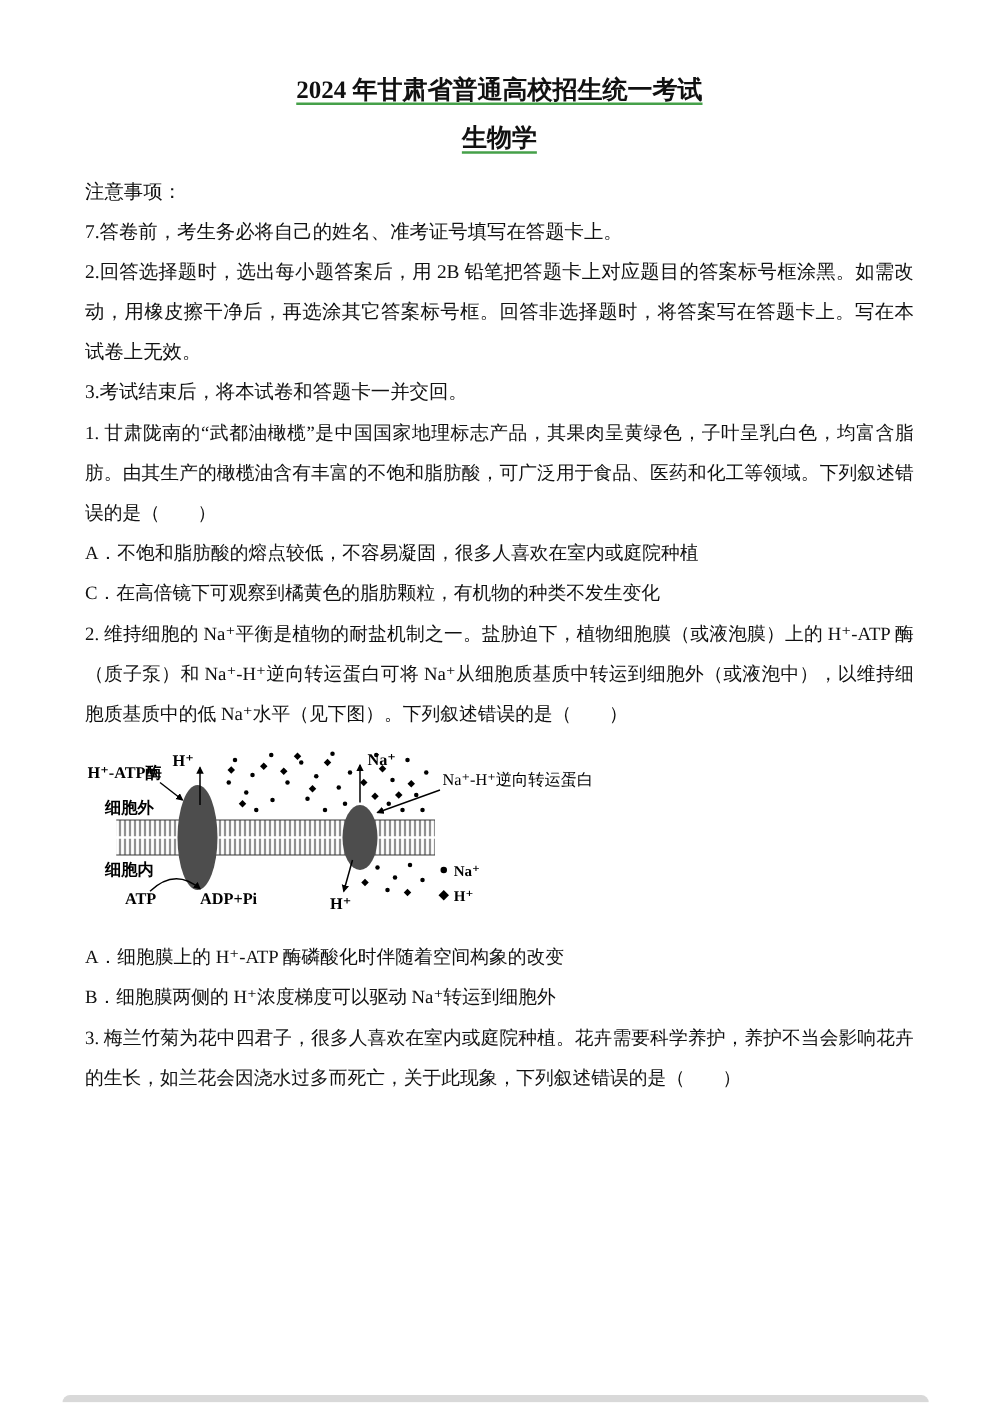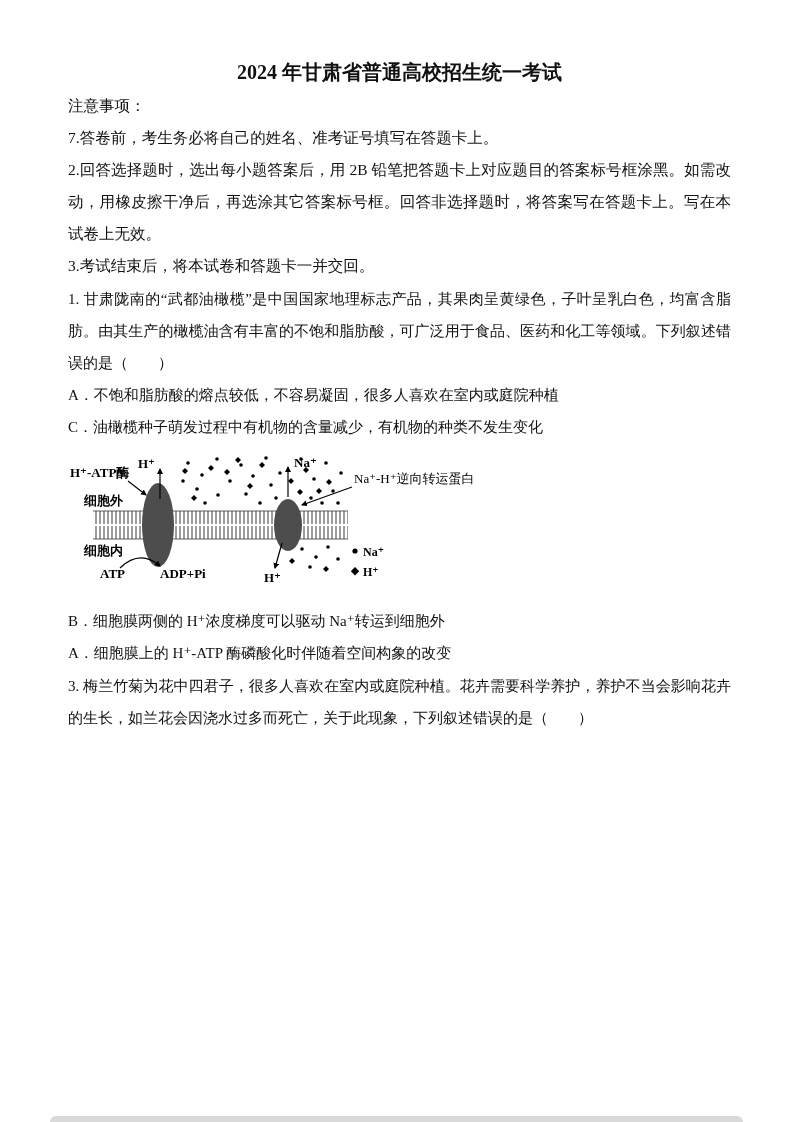--- a/index.html
+++ b/index.html
@@ -19,20 +19,21 @@
   }
   p { margin: 0; }
   .title, .subtitle {
     text-align: center;
     font-weight: 700;
     margin: 0;
   }
   .title { font-size: 20px; line-height: 36px; }
   .subtitle { font-size: 20px; line-height: 42px; margin-bottom: 6px; }
   .title .u, .subtitle .u {
+    text-decoration: underline;
     text-decoration-color: #45a049;
     text-decoration-thickness: 1.5px;
     text-underline-offset: 4px;
   }
   .bold { font-weight: 400; font-size: 15.5px; }
   .stem { margin-top: 1px; }
   .option { text-align: left; }
   .diagram { margin: 8px 0 4px 2px; }
   .diagram svg { display: block; }
   .diagram text {
@@ -49,31 +50,33 @@
     background: #d9d9d9;
     border-radius: 6px 6px 0 0;
   }
 </style>
 </head>
 <body>
 
 <div class="page">
 
   <h1 class="title"><span class="u">2024 年甘肃省普通高校招生统一考试</span></h1>
+  <h2 class="subtitle"><span class="u">生物学</span></h2>
 
   <p class="bold">注意事项：</p>
   <p class="bold">7.答卷前，考生务必将自己的姓名、准考证号填写在答题卡上。</p>
   <p class="bold">2.回答选择题时，选出每小题答案后，用 2B 铅笔把答题卡上对应题目的答案标号框涂黑。如需改动，用橡皮擦干净后，再选涂其它答案标号框。回答非选择题时，将答案写在答题卡上。写在本试卷上无效。</p>
   <p class="bold">3.考试结束后，将本试卷和答题卡一并交回。</p>
 
 
   <p class="stem">1. 甘肃陇南的“武都油橄榄”是中国国家地理标志产品，其果肉呈黄绿色，子叶呈乳白色，均富含脂肪。由其生产的橄榄油含有丰富的不饱和脂肪酸，可广泛用于食品、医药和化工等领域。下列叙述错误的是（　　）</p>
   <p class="option">A．不饱和脂肪酸的熔点较低，不容易凝固，很多人喜欢在室内或庭院种植</p>
-  <p class="option">C．油橄榄种子萌发过程中有机物的含量减少，有机物的种类不发生变化</p>
+  <p class="option">C．在高倍镜下可观察到橘黄色的脂肪颗粒，有机物的种类不发生变化</p>
 
+  <p class="stem">2. 维持细胞的 Na⁺平衡是植物的耐盐机制之一。盐胁迫下，植物细胞膜（或液泡膜）上的 H⁺-ATP 酶（质子泵）和 Na⁺-H⁺逆向转运蛋白可将 Na⁺从细胞质基质中转运到细胞外（或液泡中），以维持细胞质基质中的低 Na⁺水平（见下图）。下列叙述错误的是（　　）</p>
 
   <div class="diagram">
     <svg width="440" height="150" viewBox="0 0 440 150">
       <defs>
         <marker id="arr" markerWidth="8" markerHeight="8" refX="5" refY="3" orient="auto" markerUnits="userSpaceOnUse">
           <path d="M0,0 L6,3 L0,6 Z" fill="#000"></path>
         </marker>
         <pattern id="vlines" width="4" height="14" patternUnits="userSpaceOnUse">
           <line x1="2" y1="0" x2="2" y2="14" stroke="#3a3a3a" stroke-width="1"></line>
         </pattern>
@@ -158,19 +161,19 @@
         <path d="M230,38 l3,3 -3,3 -3,-3 z"></path>
           <path d="M168,6 l3,3 -3,3 -3,-3 z"></path>
         <path d="M249,37 l3,3 -3,3 -3,-3 z"></path>
           <path d="M115,17 l3,3 -3,3 -3,-3 z"></path>
         <path d="M222,107 l3,3 -3,3 -3,-3 z"></path>
           <path d="M256,115 l3,3 -3,3 -3,-3 z"></path>
       </g>
     </svg>
   </div>
 
+  <p class="option">A．细胞膜上的 H⁺-ATP 酶磷酸化时伴随着空间构象的改变</p>
   <p class="option">B．细胞膜两侧的 H⁺浓度梯度可以驱动 Na⁺转运到细胞外</p>
-  <p class="option">A．细胞膜上的 H⁺-ATP 酶磷酸化时伴随着空间构象的改变</p>
 
   <p class="stem">3. 梅兰竹菊为花中四君子，很多人喜欢在室内或庭院种植。花卉需要科学养护，养护不当会影响花卉的生长，如兰花会因浇水过多而死亡，关于此现象，下列叙述错误的是（　　）</p>
 
   <div class="page-edge"></div>
 </div>
 
 </body></html>

